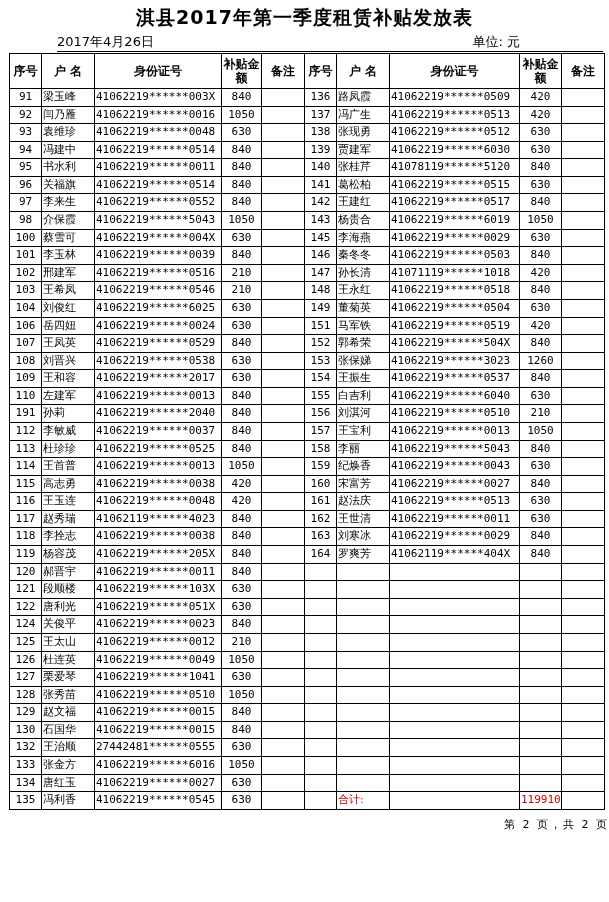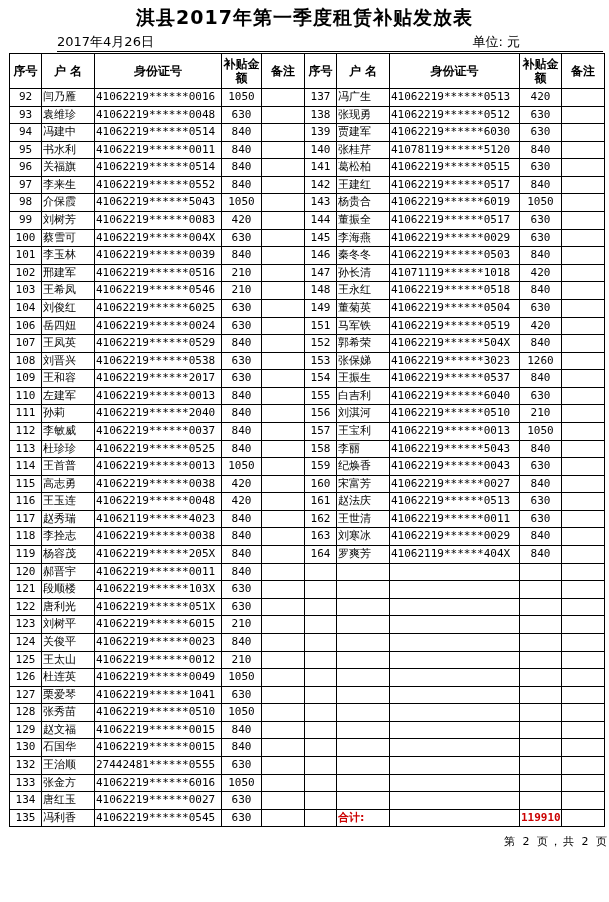--- a/index.html
+++ b/index.html
@@ -29,21 +29,21 @@
   .subsidy thead th {
     height:34px; font-size:12px; font-weight:bold;
     white-space:normal; line-height:1.2; text-align:center; padding:0;
   }
   .data-row td { height:16.58px; line-height:16.58px; }
   .c-no  { text-align:center; font-family:"DejaVu Sans Mono",monospace; font-size:10.5px; }
   .c-name{ text-align:left; padding-left:2px; }
   .c-id  { text-align:left; padding-left:2px; font-family:"DejaVu Sans Mono",monospace; font-size:10.5px; }
   .c-amt { text-align:center; font-family:"DejaVu Sans Mono",monospace; font-size:10.5px; }
   .c-rem { text-align:left; }
-  .total-text { font-weight:bold; font-size:13px;margin-left:39px; }
+  .total-text { font-weight:normal; font-size:13px;margin-left:39px; }
   .page-footer { text-align:right; font-size:11px; margin-top:7px; letter-spacing:2px; }
 </style>
 </head>
 <body>
 
 <div class="page">
   <div class="title">淇县2017年第一季度租赁补贴发放表</div>
   <div class="meta-row">
     <span>2017年4月26日</span>
     <span class="unit-label">单位: 元</span>
@@ -71,20 +71,32 @@
         <th>备注</th>
         <th>序号</th>
         <th>户 名</th>
         <th>身份证号</th>
         <th>补贴金额</th>
         <th>备注</th>
       </tr>
     </thead>
     <tbody>
         <tr class="data-row">
+          <td class="c-no">91</td>
+          <td class="c-name">梁玉峰</td>
+          <td class="c-id">41062219******003X</td>
+          <td class="c-amt">840</td>
+          <td class="c-rem"></td>
+          <td class="c-no">136</td>
+          <td class="c-name">路凤霞</td>
+          <td class="c-id">41062219******0509</td>
+          <td class="c-amt">420</td>
+          <td class="c-rem"></td>
+        </tr>
+        <tr class="data-row">
           <td class="c-no">92</td>
           <td class="c-name">闫乃雁</td>
           <td class="c-id">41062219******0016</td>
           <td class="c-amt">1050</td>
           <td class="c-rem"></td>
           <td class="c-no">137</td>
           <td class="c-name">冯广生</td>
           <td class="c-id">41062219******0513</td>
           <td class="c-amt">420</td>
           <td class="c-rem"></td>
@@ -155,32 +167,20 @@
           <td class="c-id">41062219******5043</td>
           <td class="c-amt">1050</td>
           <td class="c-rem"></td>
           <td class="c-no">143</td>
           <td class="c-name">杨贵合</td>
           <td class="c-id">41062219******6019</td>
           <td class="c-amt">1050</td>
           <td class="c-rem"></td>
         </tr>
         <tr class="data-row">
-          <td class="c-no">99</td>
-          <td class="c-name">刘树芳</td>
-          <td class="c-id">41062219******0083</td>
-          <td class="c-amt">420</td>
-          <td class="c-rem"></td>
-          <td class="c-no">144</td>
-          <td class="c-name">董振全</td>
-          <td class="c-id">41062219******0517</td>
-          <td class="c-amt">630</td>
-          <td class="c-rem"></td>
-        </tr>
-        <tr class="data-row">
           <td class="c-no">100</td>
           <td class="c-name">蔡雪可</td>
           <td class="c-id">41062219******004X</td>
           <td class="c-amt">630</td>
           <td class="c-rem"></td>
           <td class="c-no">145</td>
           <td class="c-name">李海燕</td>
           <td class="c-id">41062219******0029</td>
           <td class="c-amt">630</td>
           <td class="c-rem"></td>
@@ -287,21 +287,21 @@
           <td class="c-id">41062219******0013</td>
           <td class="c-amt">840</td>
           <td class="c-rem"></td>
           <td class="c-no">155</td>
           <td class="c-name">白吉利</td>
           <td class="c-id">41062219******6040</td>
           <td class="c-amt">630</td>
           <td class="c-rem"></td>
         </tr>
         <tr class="data-row">
-          <td class="c-no">111</td>
+          <td class="c-no">191</td>
           <td class="c-name">孙莉</td>
           <td class="c-id">41062219******2040</td>
           <td class="c-amt">840</td>
           <td class="c-rem"></td>
           <td class="c-no">156</td>
           <td class="c-name">刘淇河</td>
           <td class="c-id">41062219******0510</td>
           <td class="c-amt">210</td>
           <td class="c-rem"></td>
         </tr>
@@ -423,32 +423,20 @@
           <td class="c-name"></td>
           <td class="c-id"></td>
           <td class="c-amt"></td>
           <td class="c-rem"></td>
         </tr>
         <tr class="data-row">
           <td class="c-no">122</td>
           <td class="c-name">唐利光</td>
           <td class="c-id">41062219******051X</td>
           <td class="c-amt">630</td>
-          <td class="c-rem"></td>
-          <td class="c-no"></td>
-          <td class="c-name"></td>
-          <td class="c-id"></td>
-          <td class="c-amt"></td>
-          <td class="c-rem"></td>
-        </tr>
-        <tr class="data-row">
-          <td class="c-no">123</td>
-          <td class="c-name">刘树平</td>
-          <td class="c-id">41062219******6015</td>
-          <td class="c-amt">210</td>
           <td class="c-rem"></td>
           <td class="c-no"></td>
           <td class="c-name"></td>
           <td class="c-id"></td>
           <td class="c-amt"></td>
           <td class="c-rem"></td>
         </tr>
         <tr class="data-row">
           <td class="c-no">124</td>
           <td class="c-name">关俊平</td>

